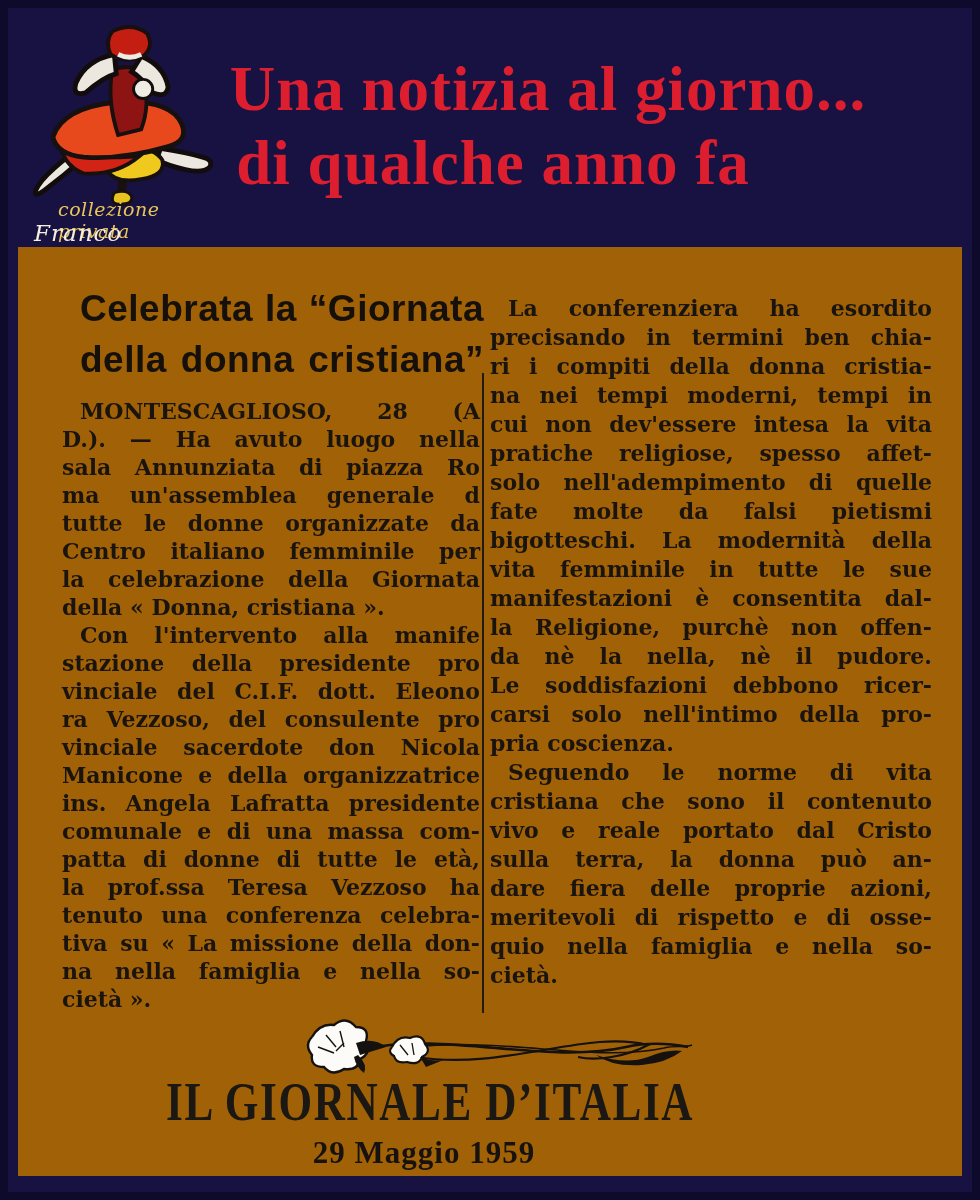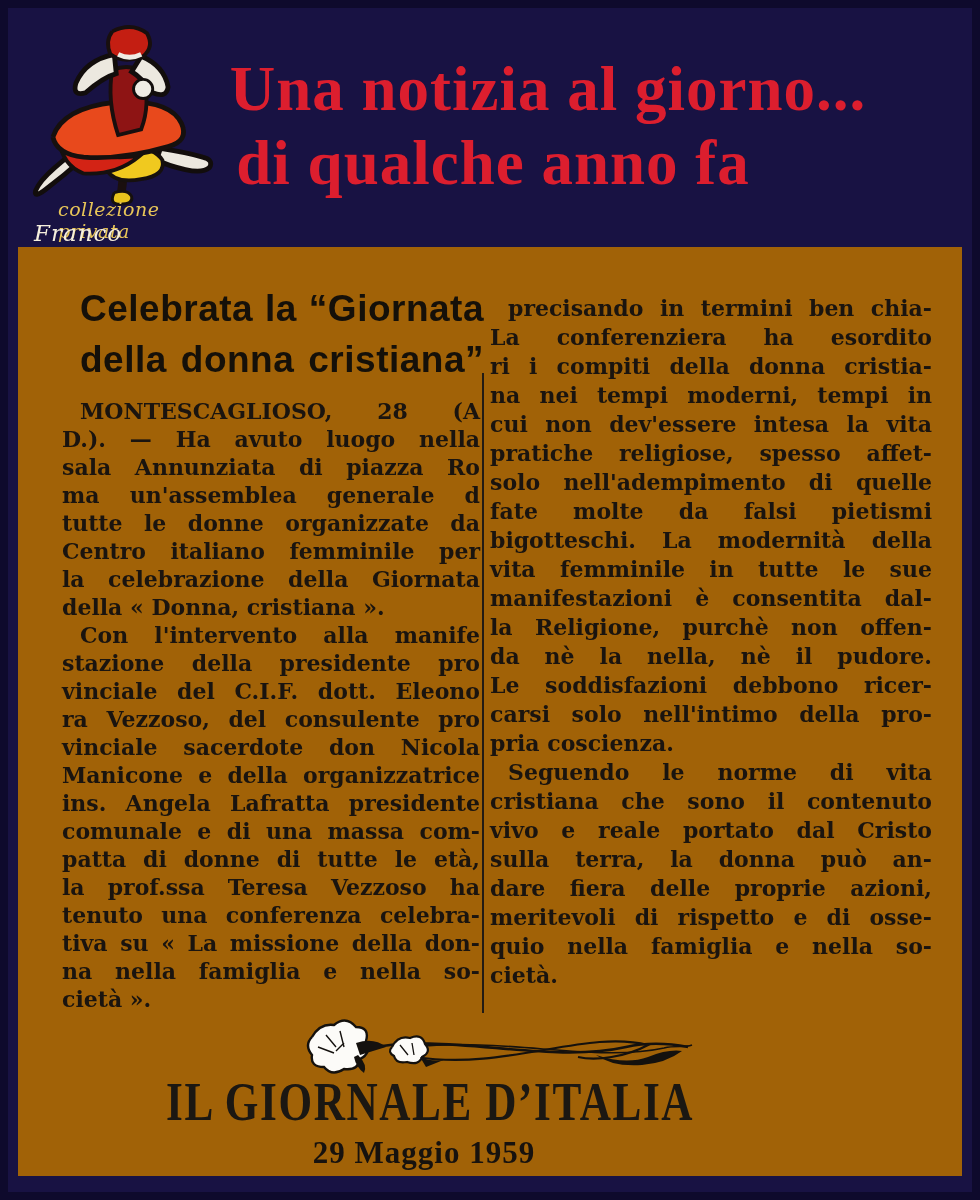--- a/index.html
+++ b/index.html
@@ -147,22 +147,22 @@
           <div class="line">la prof.ssa Teresa Vezzoso ha</div>
           <div class="line">tenuto una conferenza celebra-</div>
           <div class="line">tiva su « La missione della don-</div>
           <div class="line">na nella famiglia e nella so-</div>
           <div class="line">cietà ».</div>
         </div>
     </div>
 
     <div class="col col-right">
       <div class="para indent-first">
+          <div class="line">La conferenziera ha esordito</div>
           <div class="line">precisando in termini ben chia-</div>
-          <div class="line">La conferenziera ha esordito</div>
           <div class="line">ri i compiti della donna cristia-</div>
           <div class="line">na nei tempi moderni, tempi in</div>
           <div class="line">cui non dev'essere intesa la vita</div>
           <div class="line">pratiche religiose, spesso affet-</div>
           <div class="line">solo nell'adempimento di quelle</div>
           <div class="line">fate molte da falsi pietismi</div>
           <div class="line">bigotteschi. La modernità della</div>
           <div class="line">vita femminile in tutte le sue</div>
           <div class="line">manifestazioni è consentita dal-</div>
           <div class="line">la Religione, purchè non offen-</div>

